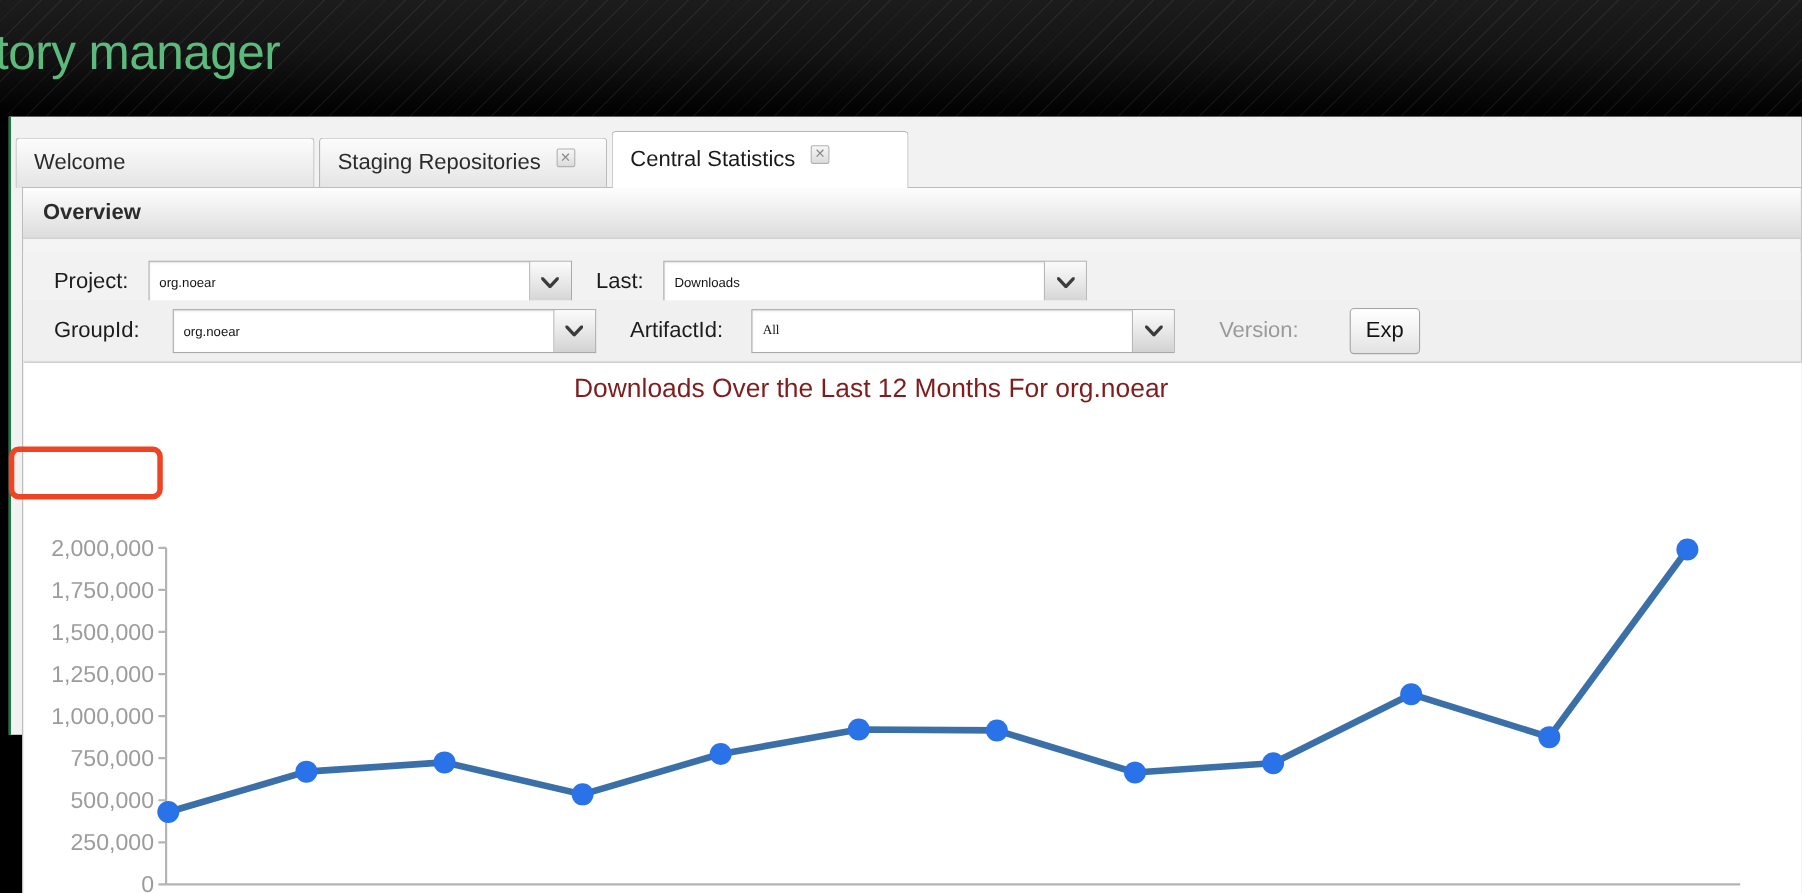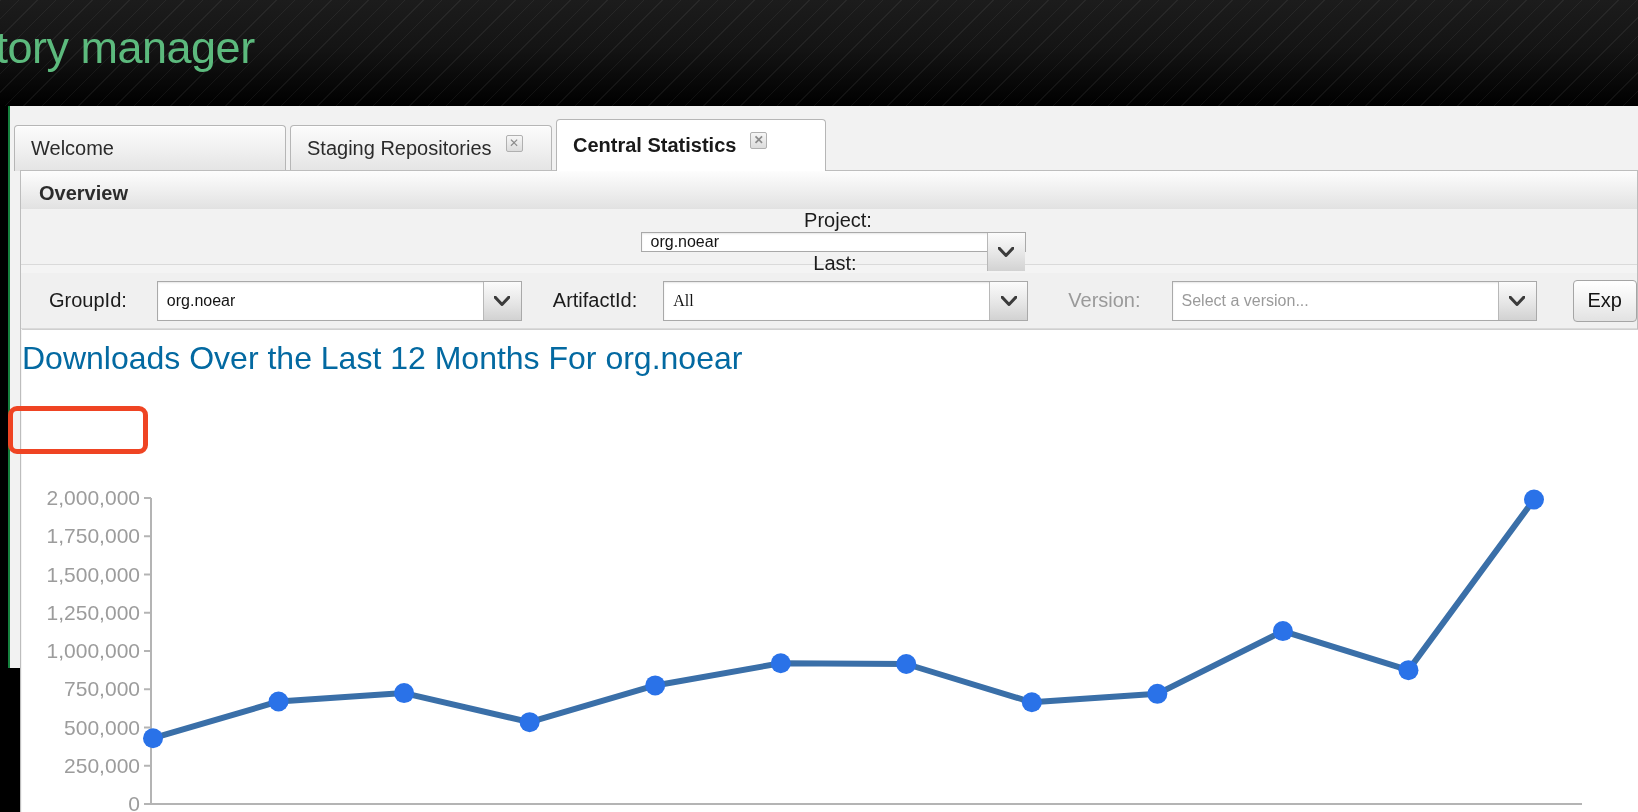--- a/index.html
+++ b/index.html
@@ -52,21 +52,21 @@
     border: 1px solid #b6b6b6;
     border-bottom: none;
     border-radius: 4px 4px 0 0;
     background: linear-gradient(to bottom, #fcfcfc 0%, #f0f0f0 52%, #e4e4e4 100%);
     font-size: 20px; color: #2b2b2b;
     white-space: nowrap;
     box-shadow: inset 0 1px 0 #ffffff;
   }
   .tab.active {
     background: #ffffff;
-    font-weight: bold;
+    font-weight: normal;
     color: #1a1a1a;
     height: 52px;
     z-index: 3;
   }
   .tab .tab-label { pointer-events: none; }
   .tab-close {
     display: inline-block;
     width: 17px; height: 17px;
     margin-left: 14px;
     margin-bottom: 10px;
@@ -102,40 +102,40 @@
     padding-left: 18px;
   }
 
   
   .form-row {
     position: absolute; left: 0; width: 100%; height: 56px;
     display: flex; align-items: center;
     border-bottom: 1px solid #dadada;
     background: #f2f2f2;
   }
-  #form-row-1 { top: 38px; flex-direction: column; }
+  #form-row-1 { top: 58px; }
   #form-row-2 { top: 102px; background: #f0f0f0; gap: 16px; }
 
   .field-label {
     font-size: 20px; color: #1c1c1c;
     padding: 0 10px 0 0;
     white-space: nowrap;
   }
   .field-label.dim { color: #9a9a9a; }
 
   .combo {
     position: relative;
     height: 40px;
     border: 1px solid #a9a9a9;
     background: #ffffff;
     display: flex; align-items: center;
     box-shadow: inset 0 1px 2px rgba(0,0,0,0.10);
   }
   .combo .combo-value {
-    font-size: 16px; color: #141414;
+    font-size: 12px; color: #141414;
     padding-left: 9px;
     white-space: nowrap; overflow: hidden;
   }
   .combo.placeholder .combo-value { color: #9a9a9a; }
   .combo-arrow {
     position: absolute; right: 0; top: 0;
     width: 38px; height: 38px;
     background: linear-gradient(to bottom, #fbfbfb 0%, #e6e6e6 55%, #d2d2d2 100%);
     border-left: 1px solid #b8b8b8;
     display: flex; align-items: center; justify-content: center;
@@ -169,22 +169,22 @@
   
   #chart-panel {
     position: absolute; left: 1px; top: 158px;
     width: 1616px; height: 483px;
     background: #ffffff;
     border-top: 1px solid #cfcfcf;
     overflow: hidden;
   }
   #chart-title {
     position: absolute; top: 10px; left: 0; width: 1540px;
-    text-align: left;
-    font-size: 32px; color: #0369a1;
+    text-align: center;
+    font-size: 24px; color: #7f1d1d;
     white-space: nowrap;
   }
   #chart-svg { position: absolute; left: 0; top: 0; }
 
   .ytick-label {
     fill: #9c9c9c; font-size: 21px;
     font-family: "Liberation Sans", sans-serif;
     text-anchor: end;
   }
   .xtick-label {
@@ -267,28 +267,20 @@
       <span class="field-label" id="label-artifactid">ArtifactId:</span>
       <div class="combo" id="combo-artifactid">
         <span class="combo-value">All</span>
         <span class="combo-arrow">
           <svg width="16" height="10" viewBox="0 0 16 10">
               <path d="M1 1 L8 8.5 L15 1" fill="none" stroke="#3b3b3b" stroke-width="3" stroke-linecap="round" stroke-linejoin="round"></path>
             </svg>
         </span>
       </div>
       <span class="field-label dim" id="label-version">Version:</span>
-      <div class="combo placeholder" id="combo-version">
-        <span class="combo-value">Select a version...</span>
-        <span class="combo-arrow">
-          <svg width="16" height="10" viewBox="0 0 16 10">
-              <path d="M1 1 L8 8.5 L15 1" fill="none" stroke="#3b3b3b" stroke-width="3" stroke-linecap="round" stroke-linejoin="round"></path>
-            </svg>
-        </span>
-      </div>
       <div id="export-button">
         <span>Exp</span>
       </div>
     </div>
 
     <div id="chart-panel">
       <div id="chart-title">Downloads Over the Last 12 Months For org.noear</div>
       <svg id="chart-svg" width="1616" height="483">
         <g id="g-yticks">
             <line x1="122" x2="129" y1="474" y2="474" stroke="#b4b4b4" stroke-width="2"></line>

